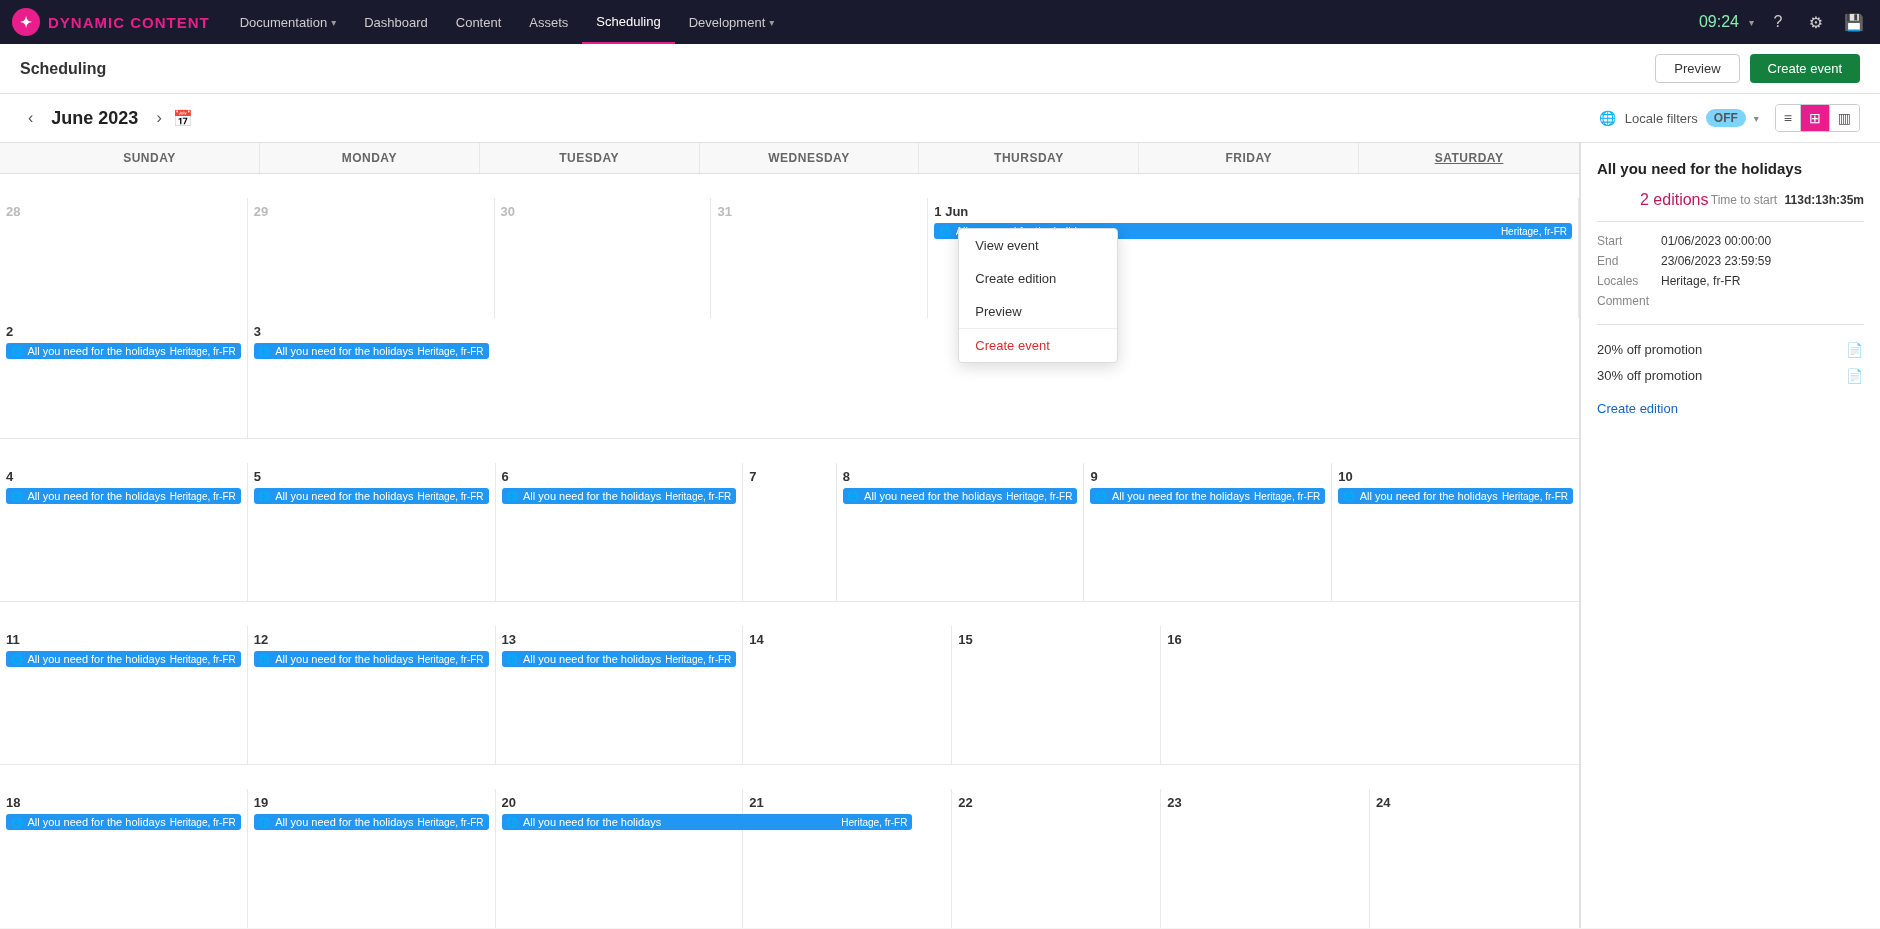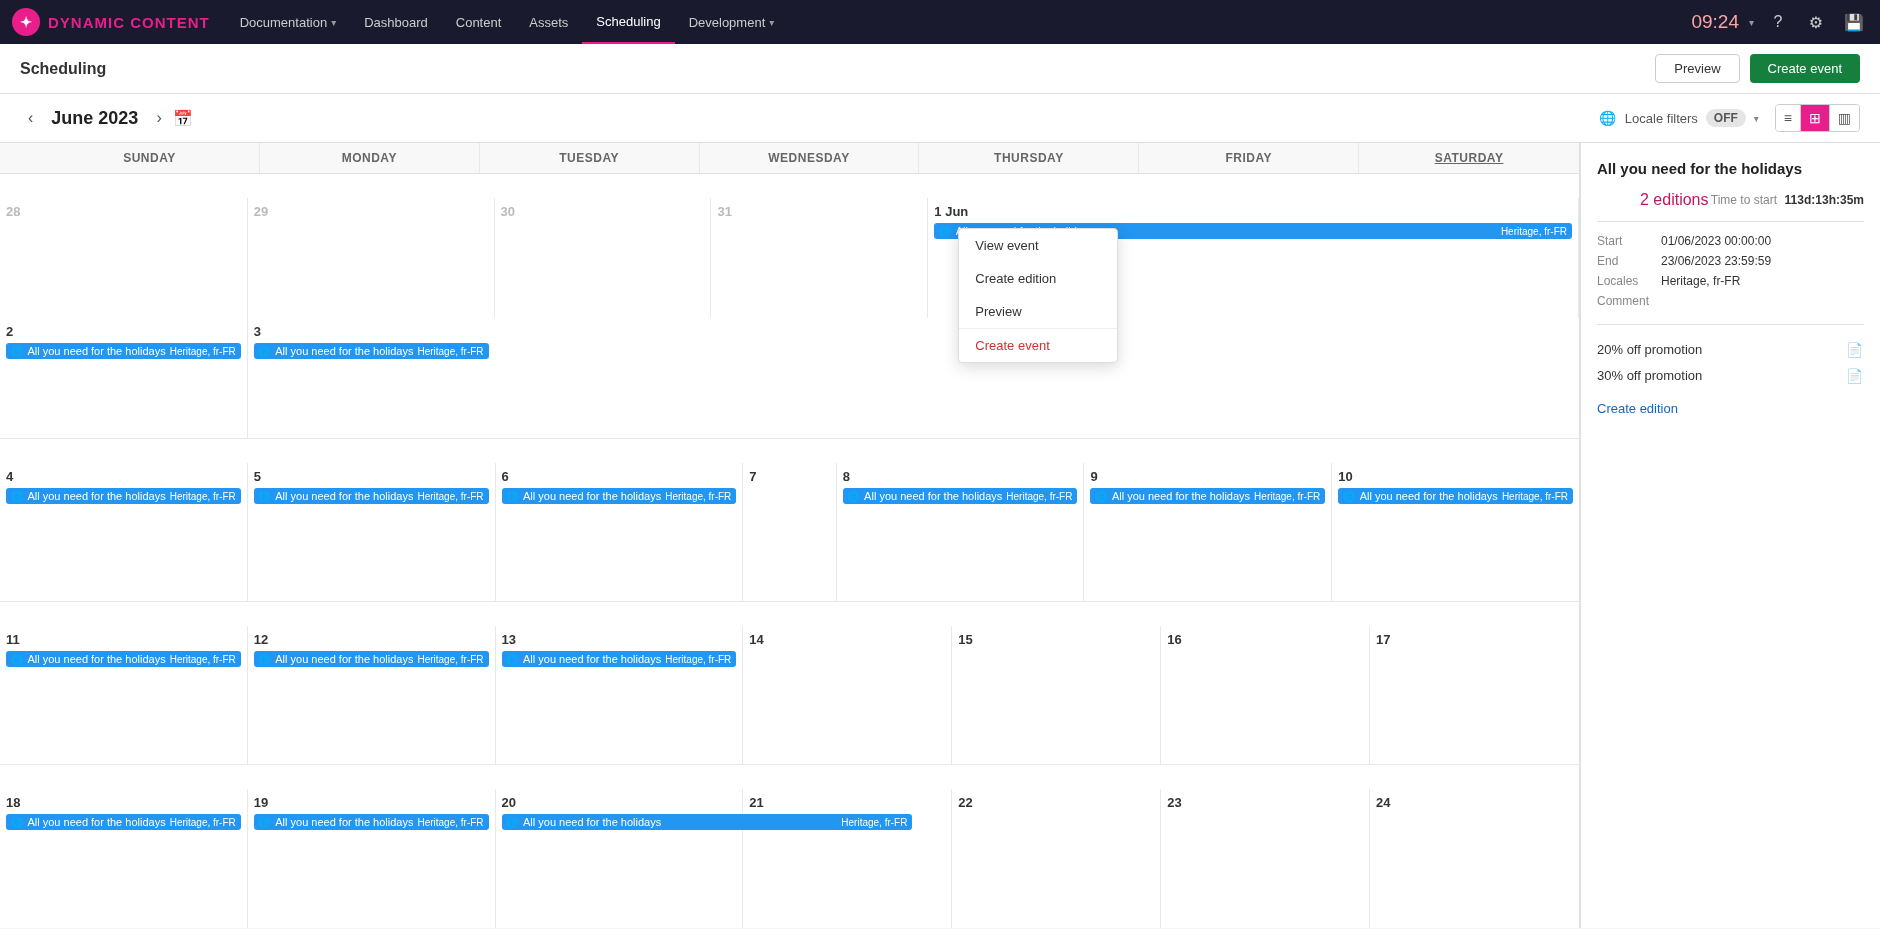--- a/index.html
+++ b/index.html
@@ -48,21 +48,21 @@
       height: 44px;
       color: #ccc;
       cursor: pointer;
       font-size: 13px;
       white-space: nowrap;
     }
     .nav-item.active { color: #fff; border-bottom: 2px solid #e91e8c; }
     .nav-chevron { font-size: 10px; color: #999; }
     .nav-spacer { flex: 1; }
     .nav-right { display: flex; align-items: center; gap: 10px; color: #ccc; }
-    .nav-time { font-size: 19px; color: #fca5a5; }
+    .nav-time { font-size: 16px; color: #86efac; }
     .nav-icon-btn {
       width: 28px;
       height: 28px;
       display: flex;
       align-items: center;
       justify-content: center;
       cursor: pointer;
       color: #ccc;
       font-size: 16px;
       border-radius: 4px;
@@ -138,21 +138,21 @@
       display: flex;
       align-items: center;
       gap: 8px;
       font-size: 13px;
       color: #555;
       margin-right: 16px;
     }
     .locale-globe { color: #888; font-size: 14px; }
     .locale-label { font-weight: 500; }
     .locale-off {
-      background: #e5e5e5;
+      background: #7dd3fc;
       border-radius: 10px;
       padding: 2px 8px;
       font-size: 12px;
       color: #555;
       font-weight: 600;
     }
     .locale-chevron { font-size: 10px; color: #888; }
     .view-btns {
       display: flex;
       border: 1px solid #ccc;
@@ -562,23 +562,20 @@
         </div>
         <div class="cal-cell">
           <div class="cal-cell-num">14</div>
         </div>
         <div class="cal-cell">
           <div class="cal-cell-num">15</div>
         </div>
         <div class="cal-cell">
           <div class="cal-cell-num">16</div>
         </div>
-        <div class="cal-cell">
-          <div class="cal-cell-num">17</div>
-        </div>
       </div>
 
       <div class="cal-week">
         <div class="cal-cell">
           <div class="cal-cell-num">18</div>
           <div class="cal-event">
             <span class="cal-event-globe">🌐</span>
             <span class="cal-event-text">All you need for the holidays</span>
             <span class="cal-event-locale">Heritage, fr-FR</span>
           </div>

